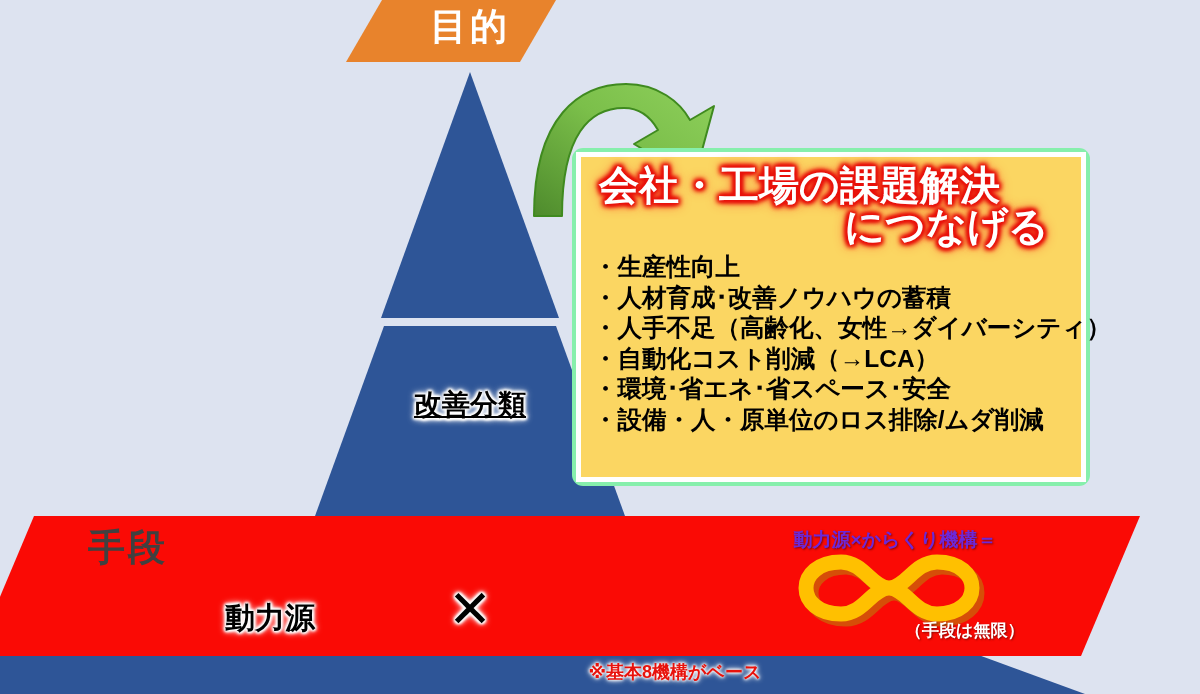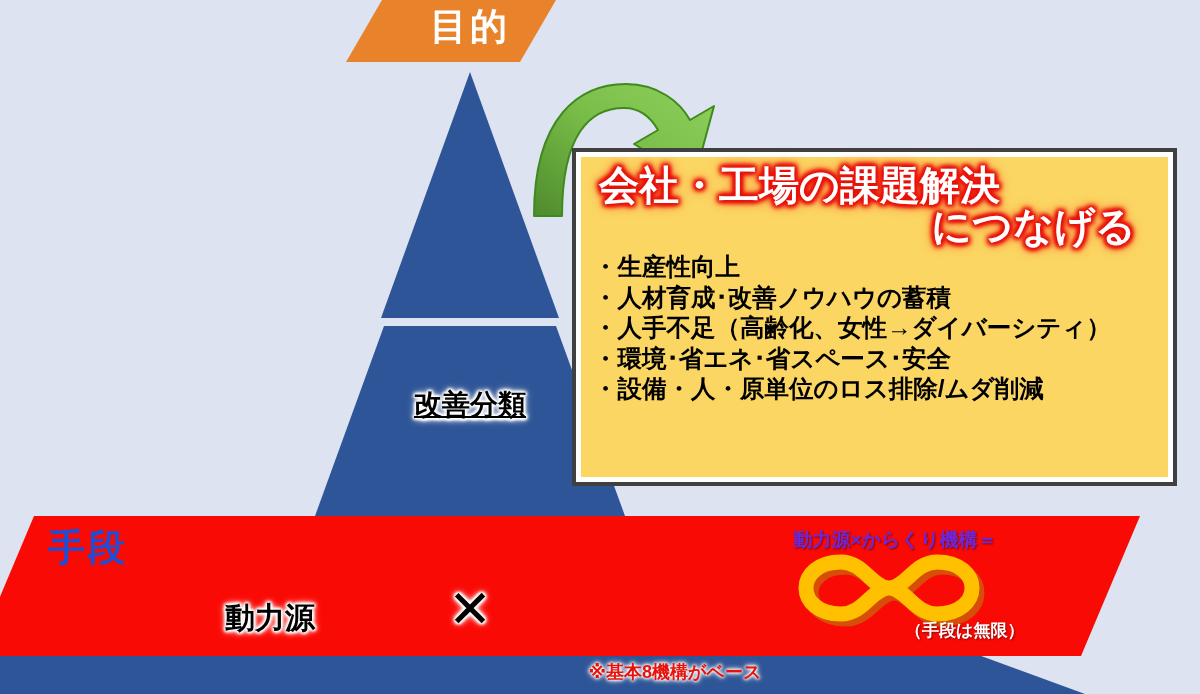--- a/index.html
+++ b/index.html
@@ -63,44 +63,44 @@
   
   #purpose-text{
     position:absolute;left:390px;top:8px;width:160px;
     text-align:center;color:#ffffff;font-weight:bold;font-size:37px;
     letter-spacing:3px;line-height:1;
   }
 
   
   #means-text{
     position:absolute;left:48px;top:529px;width:160px;
-    text-align:left;color:#1d4ed8;font-weight:bold;font-size:37px;
+    text-align:center;color:#404040;font-weight:bold;font-size:37px;
     letter-spacing:3px;line-height:1;
   }
   #formula-text{
     position:absolute;left:745px;top:530px;width:300px;
     text-align:center;color:#6d28d9;font-weight:bold;font-size:19px;
     white-space:pre;line-height:1;
     text-shadow:1px 1px 2px rgba(0,0,0,.45);
   }
   #infinity-wrap{
     position:absolute;left:790px;top:548px;width:190px;height:80px;
   }
   #infinity-note{
     position:absolute;left:905px;top:622px;width:190px;
     text-align:left;color:#ffffff;font-weight:bold;font-size:17px;
     white-space:pre;line-height:1;
     text-shadow:1px 1px 2px rgba(0,0,0,.45);
   }
 
   
   #ybox{
-    position:absolute;left:572px;top:148px;width:605px;height:338px;
-    background:#404040;
-    border-radius:0;
+    position:absolute;left:572px;top:148px;width:518px;height:338px;
+    background:#86efac;
+    border-radius:11px;
     box-sizing:border-box;
     padding:4px;
   }
   #ybox-inner{
     width:100%;height:100%;box-sizing:border-box;
     border:5px solid #ffffff;
     background:#FBD662;
     padding:7px 10px 6px 12px;
   }
   #ybox-title{
@@ -189,20 +189,21 @@
   <div id="ybox" class="layer l-ybox">
     <div id="ybox-inner">
       <div id="ybox-title">
         <span class="l1">会社・工場の課題解決</span>
         <span class="l2">につなげる</span>
       </div>
       <ul id="ybox-list">
         <li>生産性向上</li>
         <li>人材育成･改善ノウハウの蓄積</li>
         <li>人手不足（高齢化、女性→ダイバーシティ）</li>
+        <li>自動化コスト削減（→LCA）</li>
         <li>環境･省エネ･省スペース･安全</li>
         <li>設備・人・原単位のロス排除/ムダ削減</li>
       </ul>
     </div>
   </div>
 
   <svg class="layer l-orange" width="300" height="70" viewBox="0 0 300 70" style="left:340px;top:0;">
     <polygon points="42,0 216,0 180,62 6,62" fill="#E8832C"></polygon>
   </svg>
   <div class="layer l-orange" id="purpose-text">目的</div>

